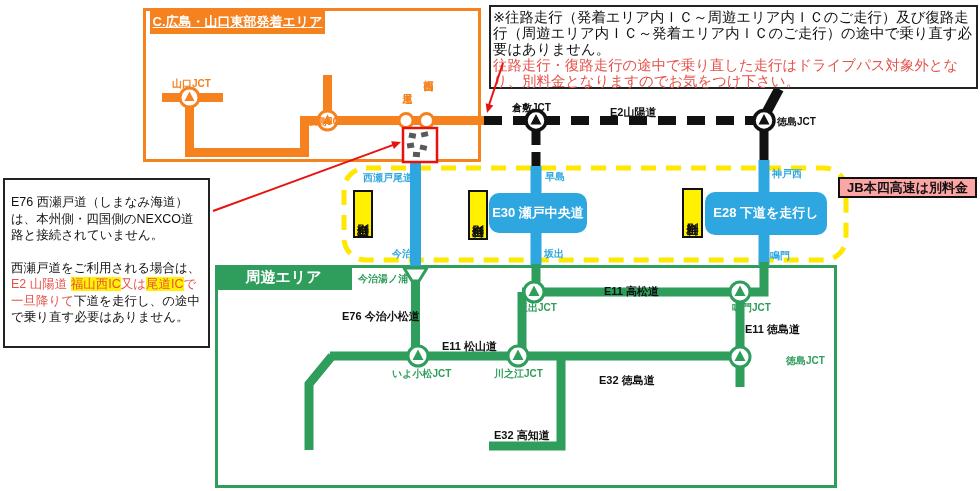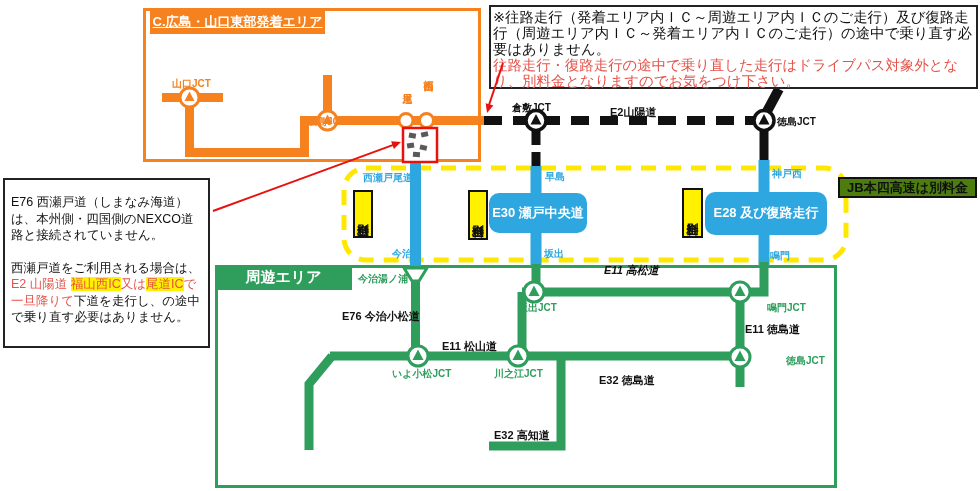--- a/index.html
+++ b/index.html
@@ -17,21 +17,21 @@
            font-size:13px;display:flex;align-items:center;justify-content:center;}
   .greenbox{position:absolute;z-index:0;border:3px solid #2F9E5C;}
   .tourhdr{position:absolute;z-index:2;background:#2F9E5C;color:#fff;font-weight:bold;
            font-size:15px;display:flex;align-items:center;justify-content:center;}
   .routebox{position:absolute;z-index:2;background:#2EA7E0;color:#fff;font-weight:bold;
             border-radius:10px;display:flex;flex-direction:column;align-items:center;
             justify-content:center;text-align:center;line-height:1.15;}
   .fee{position:absolute;z-index:2;background:#FFF100;border:2px solid #111;color:#111;
        font-weight:bold;font-size:12px;display:flex;align-items:center;justify-content:center;
        writing-mode:vertical-rl;text-orientation:upright;line-height:1;}
-  .jb{position:absolute;z-index:2;background:#4d7c0f;border:2px solid #111;color:#111;
+  .jb{position:absolute;z-index:2;background:#fca5a5;border:2px solid #111;color:#111;
       font-weight:bold;font-size:13px;display:flex;align-items:center;justify-content:center;}
   .notebox{position:absolute;z-index:2;background:#fff;border:2px solid #222;color:#111;}
   #note-top{left:489px;top:5px;width:489px;height:84px;font-size:14.4px;line-height:16px;
             padding:2px 2px;box-sizing:border-box;font-weight:500;}
   #note-top .red{display:block;color:#E45249;}
   #note-left{left:3px;top:178px;width:207px;height:170px;font-size:12.5px;line-height:16.5px;
              padding:2px 6px;box-sizing:border-box;}
   #note-left .p1{margin:12px 0 16px 0;} #note-left .p2{margin:0;}
   .redtxt{color:#E45249;}
   .hl{color:#E45249;background:#FFF100;}
@@ -145,42 +145,42 @@
   <div class="lbl bl f10" style="left:392px;top:247px;">今治</div>
   <div class="lbl bl f10" style="left:545px;top:170px;">早島</div>
   <div class="lbl bl f10" style="left:544px;top:247px;">坂出</div>
   <div class="lbl bl f10" style="left:772px;top:167px;">神戸西</div>
   <div class="lbl bl f10" style="left:770px;top:249px;">鳴門</div>
 
   <div class="routebox" style="left:489px;top:193px;width:98px;height:40px;font-size:13px;">
     <span>E30 瀬戸中央道</span>
   </div>
   <div class="routebox" style="left:705px;top:192px;width:122px;height:43px;font-size:13px;">
-    <span>E28 及び復路走行</span>
+    <span>E28 下道を走行し</span>
   </div>
 
   <div class="fee" style="left:353px;top:190px;width:20px;height:48px;box-sizing:border-box;">別料金</div>
   <div class="fee" style="left:468px;top:190px;width:20px;height:50px;box-sizing:border-box;">別料金</div>
   <div class="fee" style="left:682px;top:188px;width:21px;height:50px;box-sizing:border-box;">別料金</div>
 
   <div class="jb" style="left:838px;top:177px;width:139px;height:21px;box-sizing:border-box;">
     <span>JB本四高速は別料金</span>
   </div>
 
   <div class="lbl gr f10" style="left:358px;top:272px;">今治湯ノ浦</div>
   <div class="lbl gr f10" style="left:518px;top:301px;">坂出JCT</div>
   <div class="lbl gr f10" style="left:392px;top:367px;">いよ小松JCT</div>
   <div class="lbl gr f10" style="left:494px;top:367px;">川之江JCT</div>
-  <div class="lbl gr f10" style="left:767px;top:301px;">鳴門JCT</div>
+  <div class="lbl gr f10" style="left:732px;top:301px;">鳴門JCT</div>
   <div class="lbl gr f10" style="left:753px;top:354px;margin-left:33px;">徳島JCT</div>
 
   <div class="lbl bk f11" style="left:342px;top:309px;">E76 今治小松道</div>
   <div class="lbl bk f11" style="left:442px;top:339px;">E11 松山道</div>
   <div class="lbl bk f11" style="left:599px;top:341px;margin-top:32px;">E32 徳島道</div>
-  <div class="lbl bk f11" style="left:604px;top:263px;font-style:italic;">E11 高松道</div>
+  <div class="lbl bk f11" style="left:604px;top:284px;">E11 高松道</div>
   <div class="lbl bk f11" style="left:745px;top:322px;">E11 徳島道</div>
   <div class="lbl bk f11" style="left:494px;top:428px;">E32 高知道</div>
 
   <div class="notebox" id="note-top">
     <span>※往路走行（発着エリア内ＩＣ～周遊エリア内ＩＣのご走行）及び復路走行（周遊エリア内ＩＣ～発着エリア内ＩＣのご走行）の途中で乗り直す必要はありません。</span>
     <span class="red">往路走行・復路走行の途中で乗り直した走行はドライブパス対象外となり、別料金となりますのでお気をつけ下さい。</span>
   </div>
 
   <div class="notebox" id="note-left">
     <p class="p1">E76 西瀬戸道（しまなみ海道）は、本州側・四国側のNEXCO道路と接続されていません。</p>

